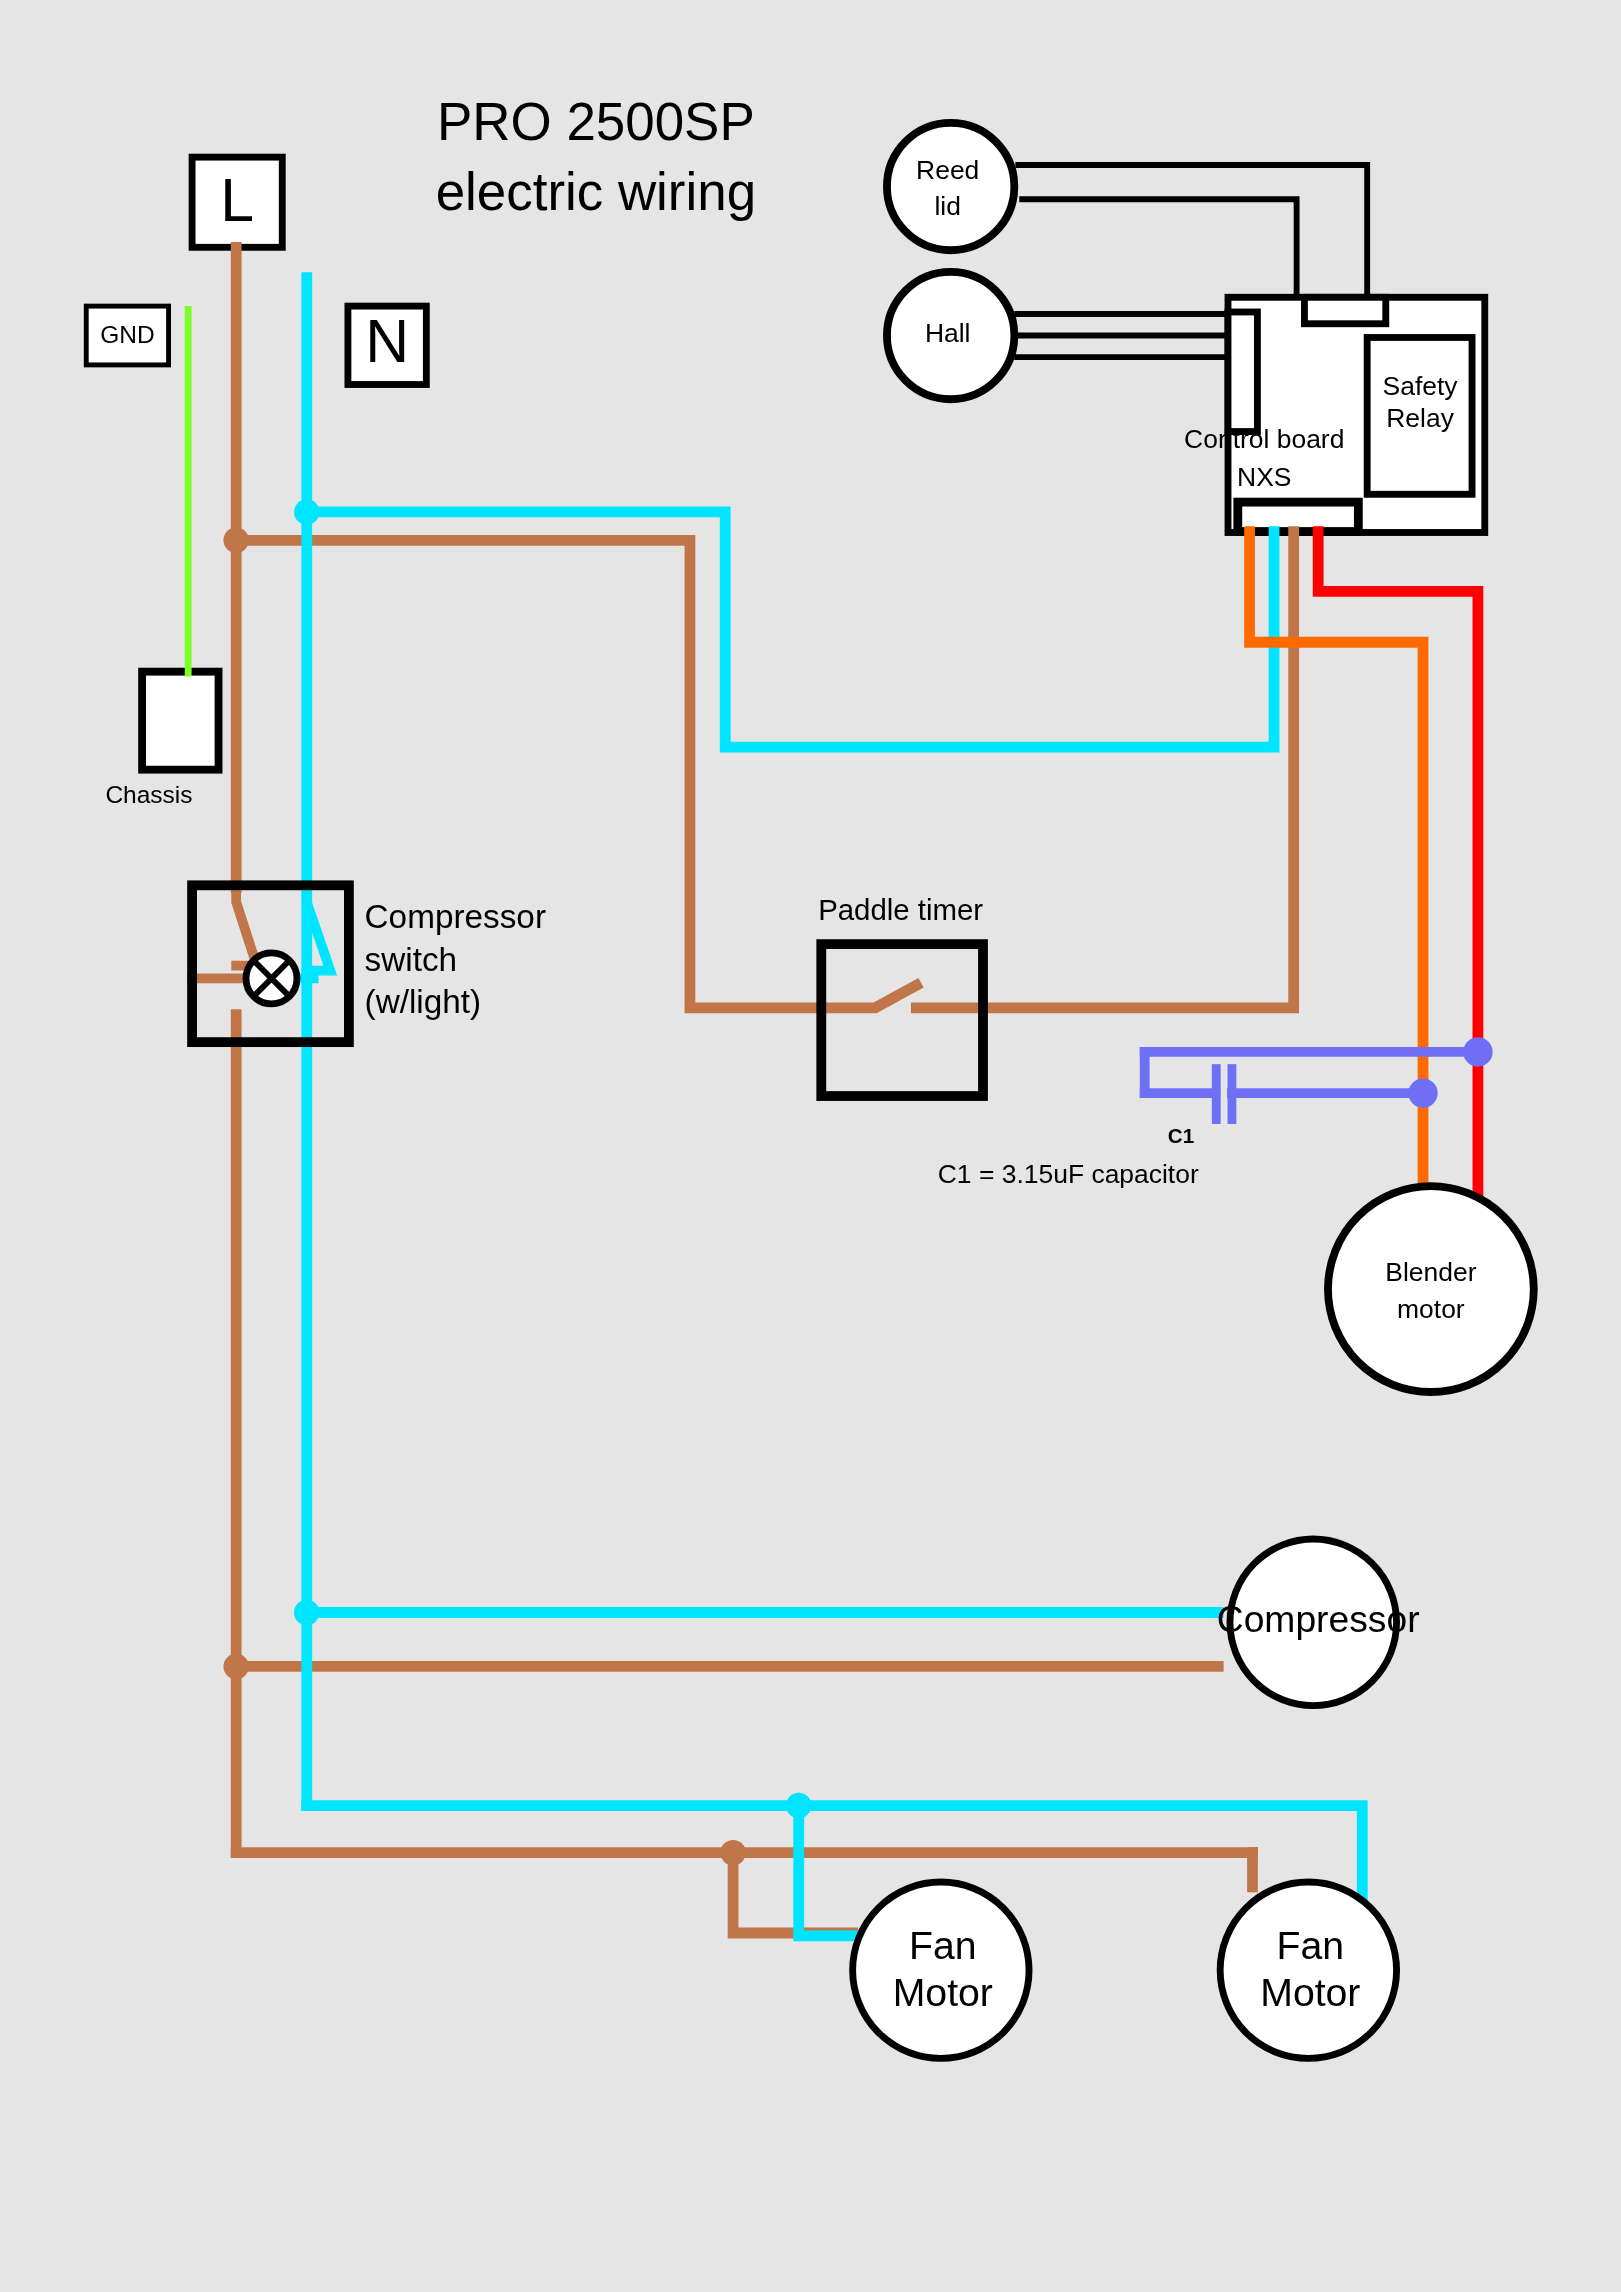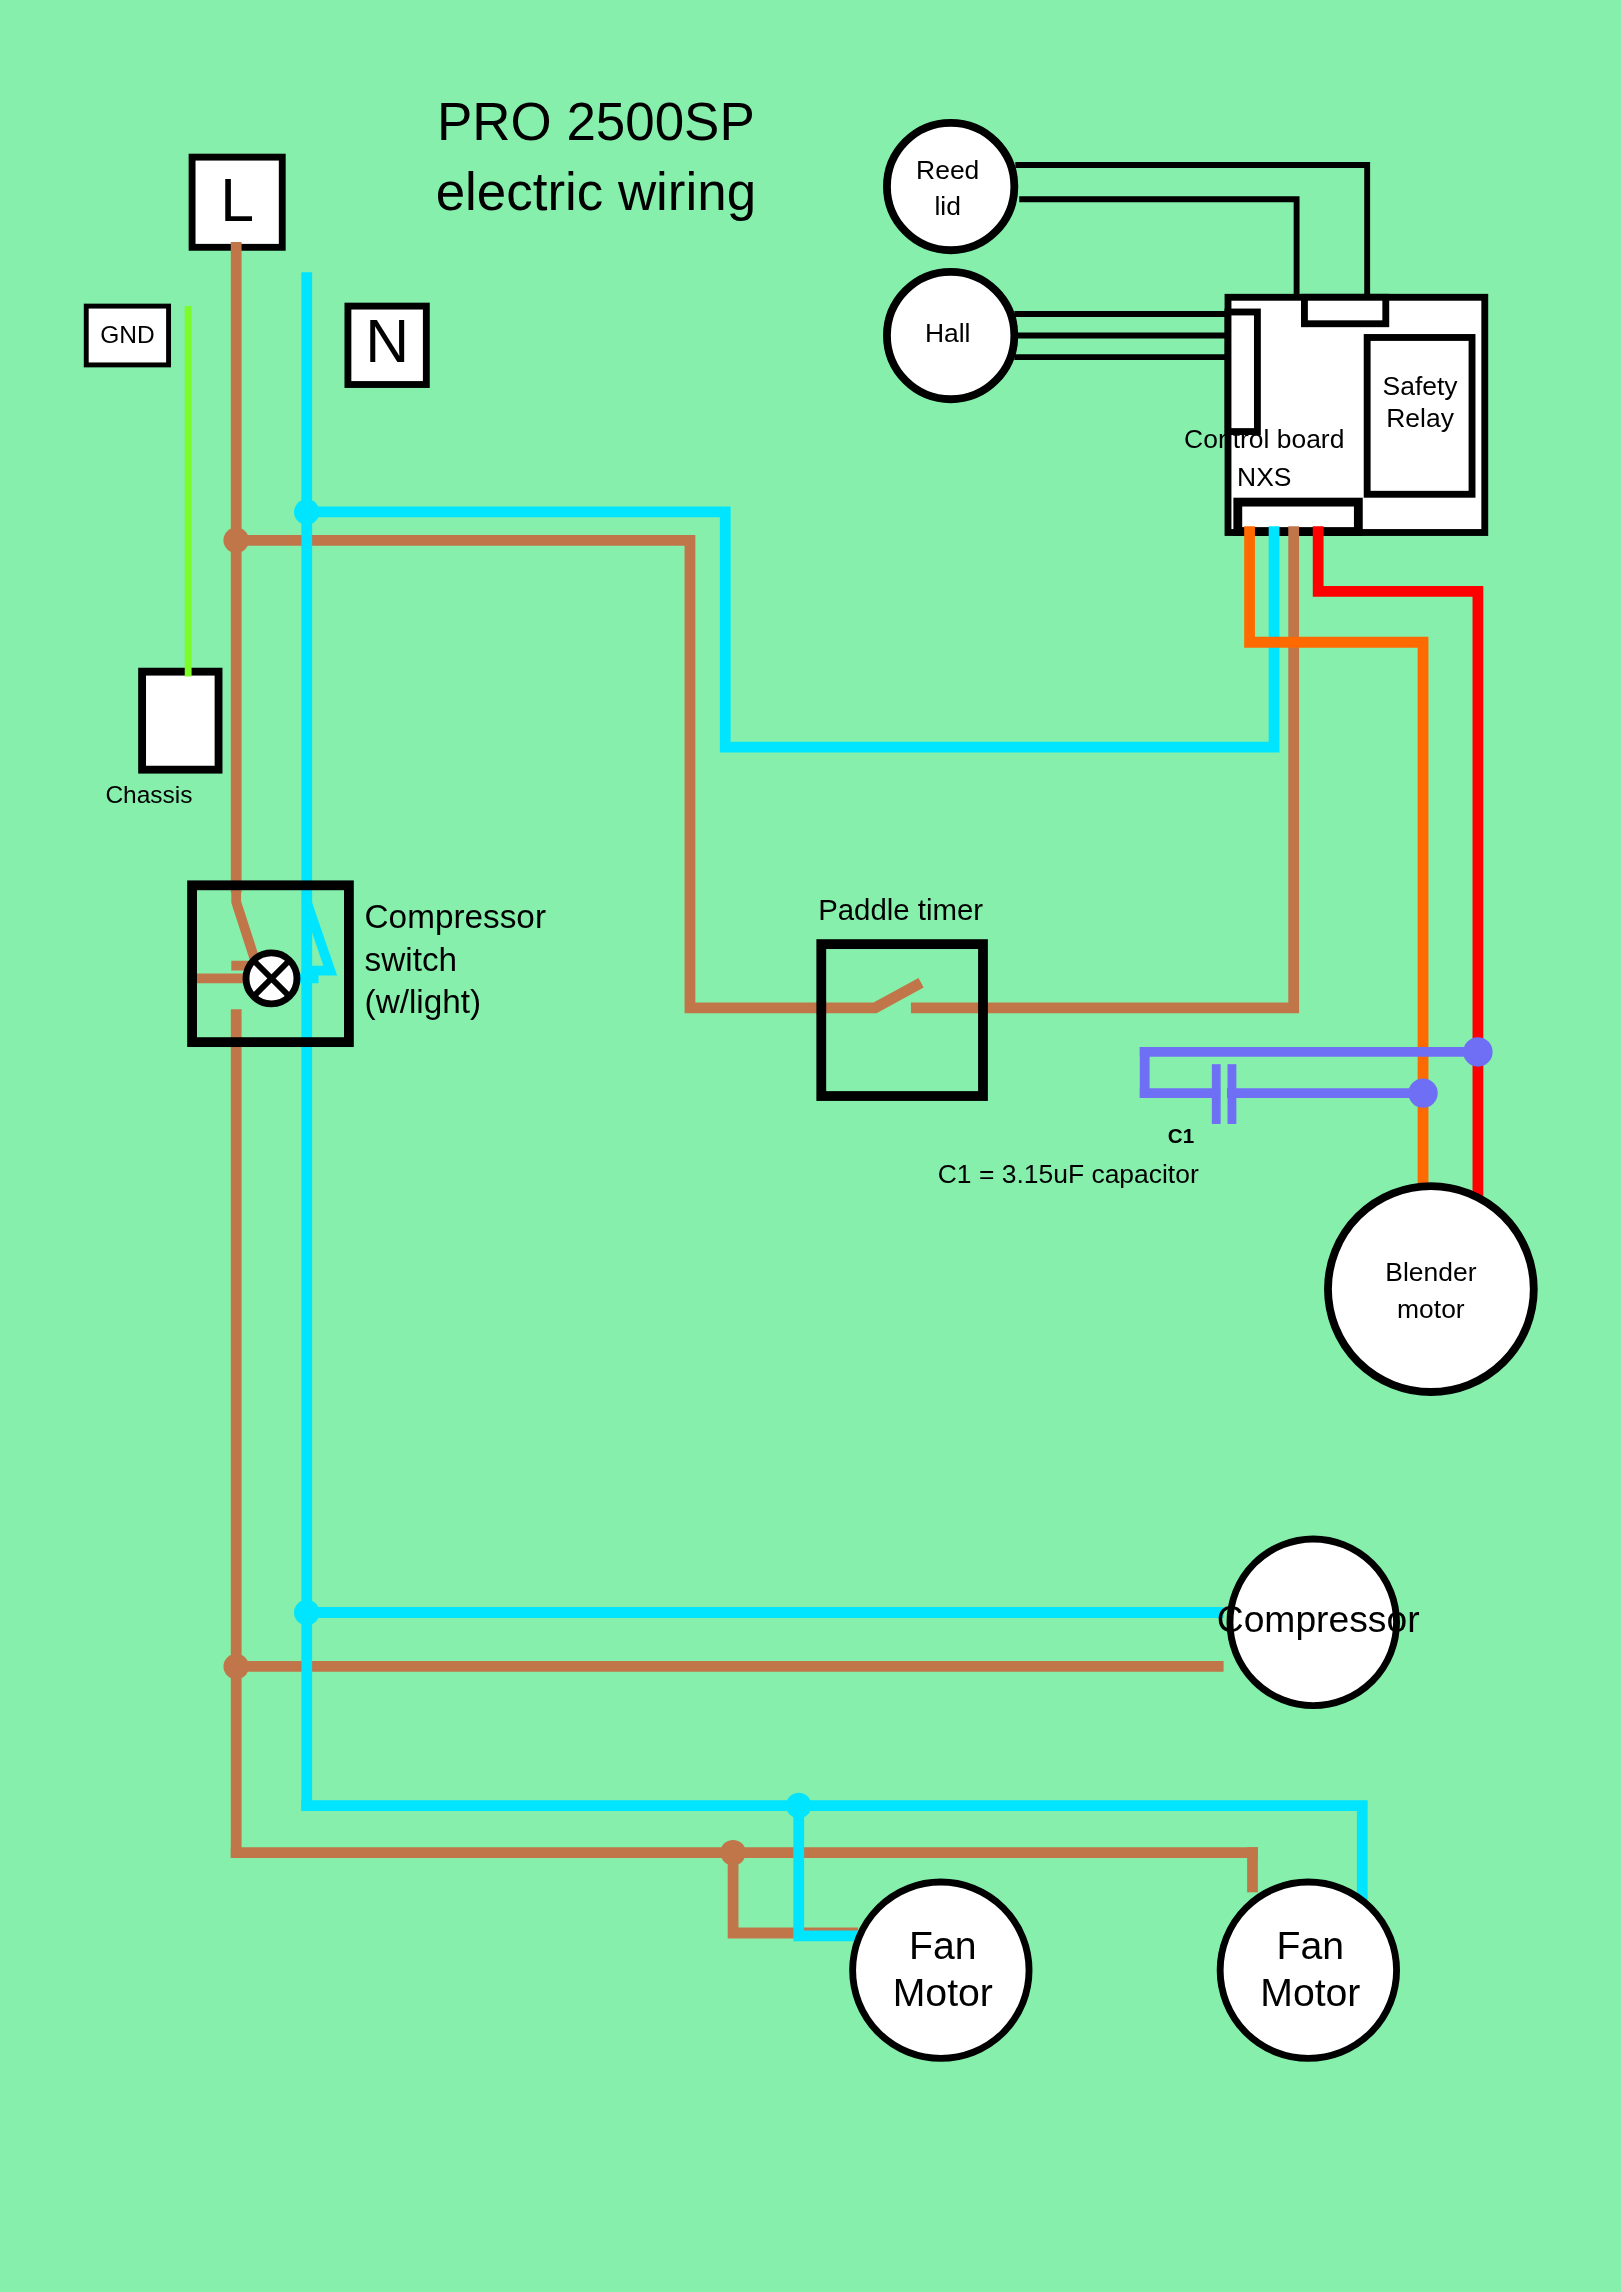--- a/index.html
+++ b/index.html
@@ -12,21 +12,21 @@
     width: 1621px;
     height: 2293px;
     overflow: hidden;
     font-family: "Liberation Sans", sans-serif;
     color: #000000;
   }
   #diagram-root {
     position: relative;
     width: 1621px;
     height: 2293px;
-    background: #86efac;
+    background: #e5e5e5;
   }
   svg#wiring-svg {
     position: absolute;
     top: 0;
     left: 0;
     width: 1621px;
     height: 2293px;
     display: block;
   }
   .lbl {

